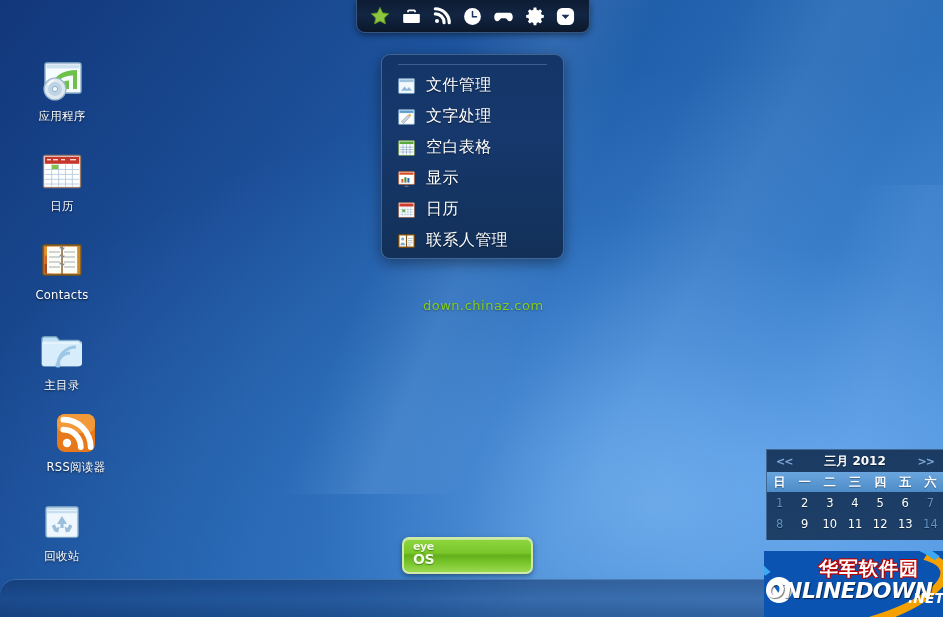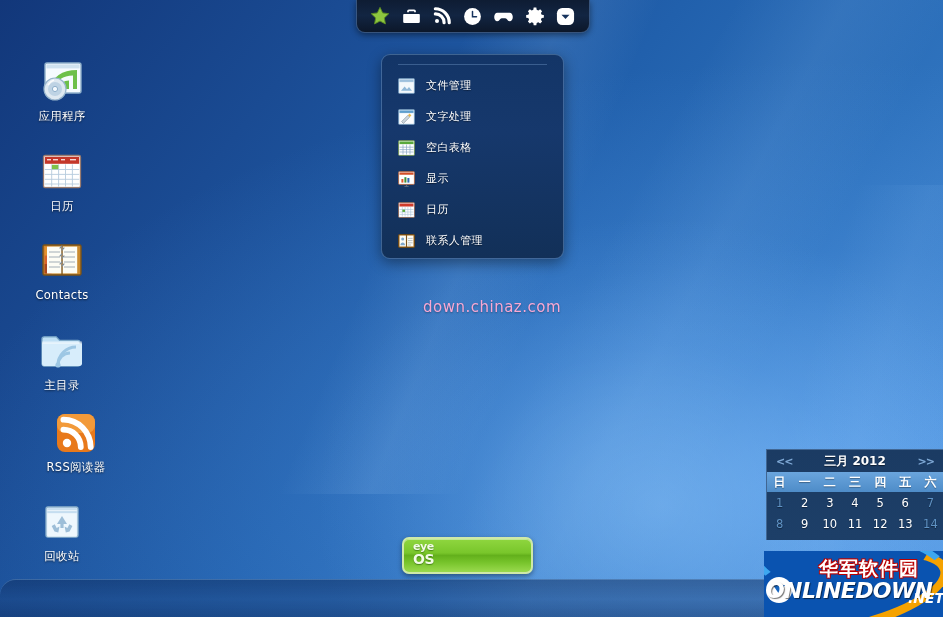--- a/index.html
+++ b/index.html
@@ -67,42 +67,42 @@
   }
   #menu .sep{
     height:1px; margin:0 16px 5px 16px;
     background:rgba(150,190,235,.30);
   }
   .menu-item{
     height:31px; display:flex; align-items:center;
     padding:0 0 0 16px; cursor:pointer; gap:11px;
   }
   .menu-label{
-    color:#fff; font-size:11px; letter-spacing:.4px;
+    color:#fff; font-size:16px; letter-spacing:.4px;
     text-shadow:0 1px 1px rgba(0,0,0,.5);
   }
   .mi-ico{ width:17px; height:16px; flex:0 0 17px; position:relative; }
 
   
   .dicon{
     position:absolute; width:96px; text-align:center; cursor:pointer;
   }
   .dicon .glyph{
     width:48px; height:48px; margin:0 auto 4px auto; position:relative;
   }
   .dicon .cap{
     color:#fff; font-size:11.5px; line-height:13px;
     text-shadow:0 1px 2px rgba(0,0,0,.65);
     letter-spacing:.3px;
   }
 
   
   #watermark{
     position:absolute; left:423px; top:298px;
-    color:#f9a8d4; font-size:15px; letter-spacing:.5px;
+    color:#84cc16; font-size:13px; letter-spacing:.5px;
     text-shadow:0 1px 2px rgba(0,0,0,.35);
   }
 
   
   #calendar{
     position:absolute; left:766px; top:449px; width:177px; height:91px;
     background:linear-gradient(180deg,#1b3b63 0%,#1d3f68 100%);
     border-top:1px solid rgba(120,165,215,.4);
     border-left:1px solid rgba(120,165,215,.4);
     overflow:hidden; font-size:11px;

